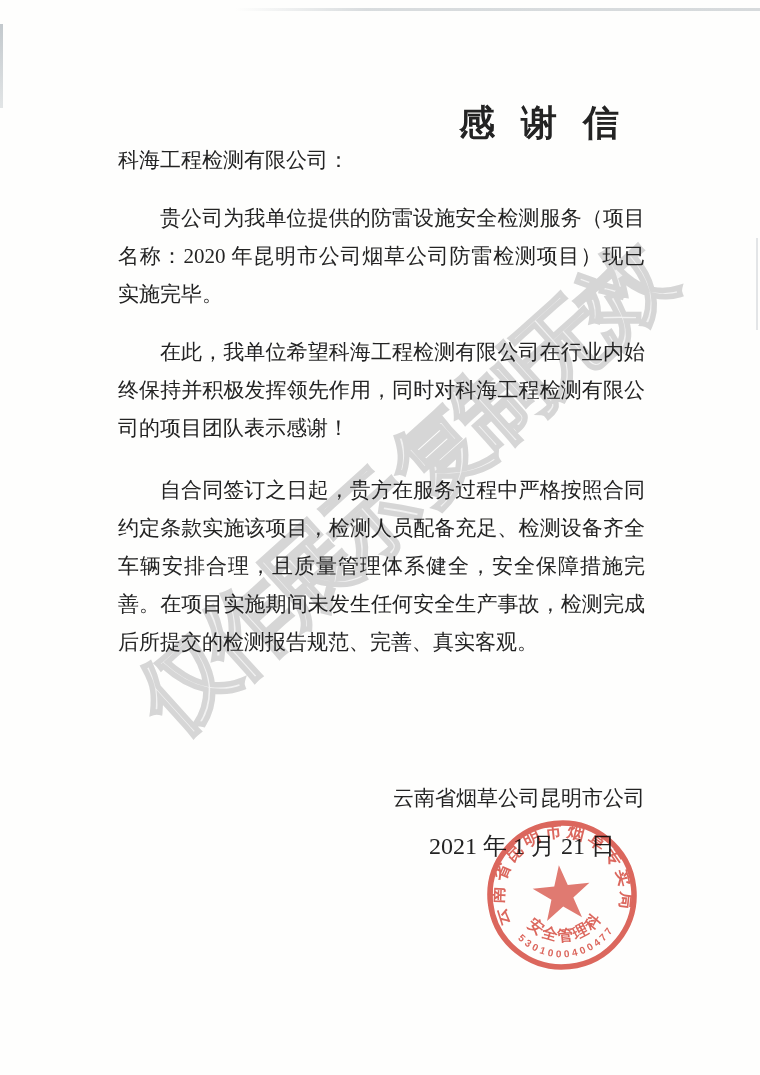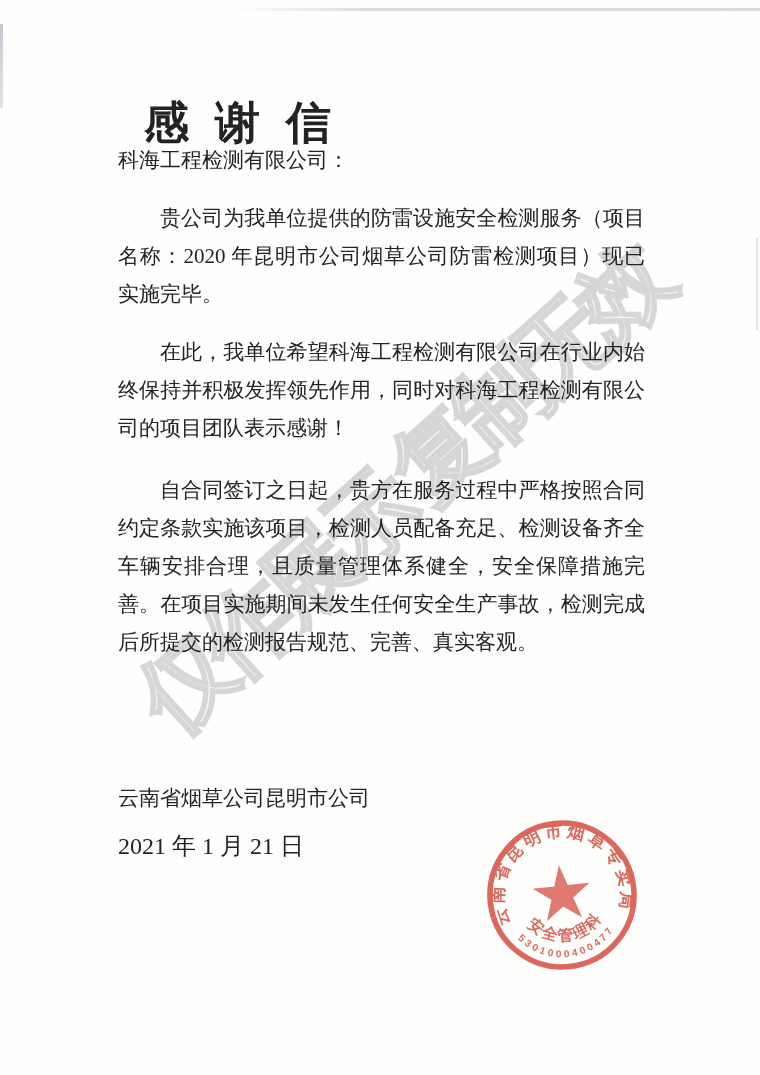--- a/index.html
+++ b/index.html
@@ -32,37 +32,37 @@
     white-space:nowrap;
     font-size:92px; font-weight:bold; letter-spacing:-10px;
     color:rgba(224,224,224,0.38);
     -webkit-text-stroke:2.5px var(--watermark-color,#d6d6d6);
     pointer-events:none;
     z-index:1;
   }
   .content { position:relative; z-index:2; padding:0 115px 0 118px; }
   .title {
     margin:105px 0 0 0;
-    font-size:45px; line-height:36px; font-weight:bold;
-    text-align:left;
+    font-size:36px; line-height:36px; font-weight:bold;
+    text-align:right;
     letter-spacing:26px; padding-left:26px;
   }
   .salutation {
     font-size:21px; line-height:38px;
   }
   .para {
     margin:0;
     font-size:21px; line-height:38px;
     text-align:justify;
     text-indent:2em;
   }
   #p1 { margin-top:20px; }
   #p2 { margin-top:24px; }
   #p3 { margin-top:20px; }
-  .signature { margin-top:118px; text-align:left; }
+  .signature { margin-top:118px; text-align:right; }
   .signature .company { font-size:21px; line-height:38px; }
   .signature .date { font-size:24px; line-height:38px; margin-top:10px; padding-right:30px; }
   
   .seal {
     position:absolute; left:484px; top:816px; z-index:3;
     color:var(--seal-color,#d9564c);
     mix-blend-mode:multiply;
     opacity:.9;
     transform:rotate(-6deg);
   }

